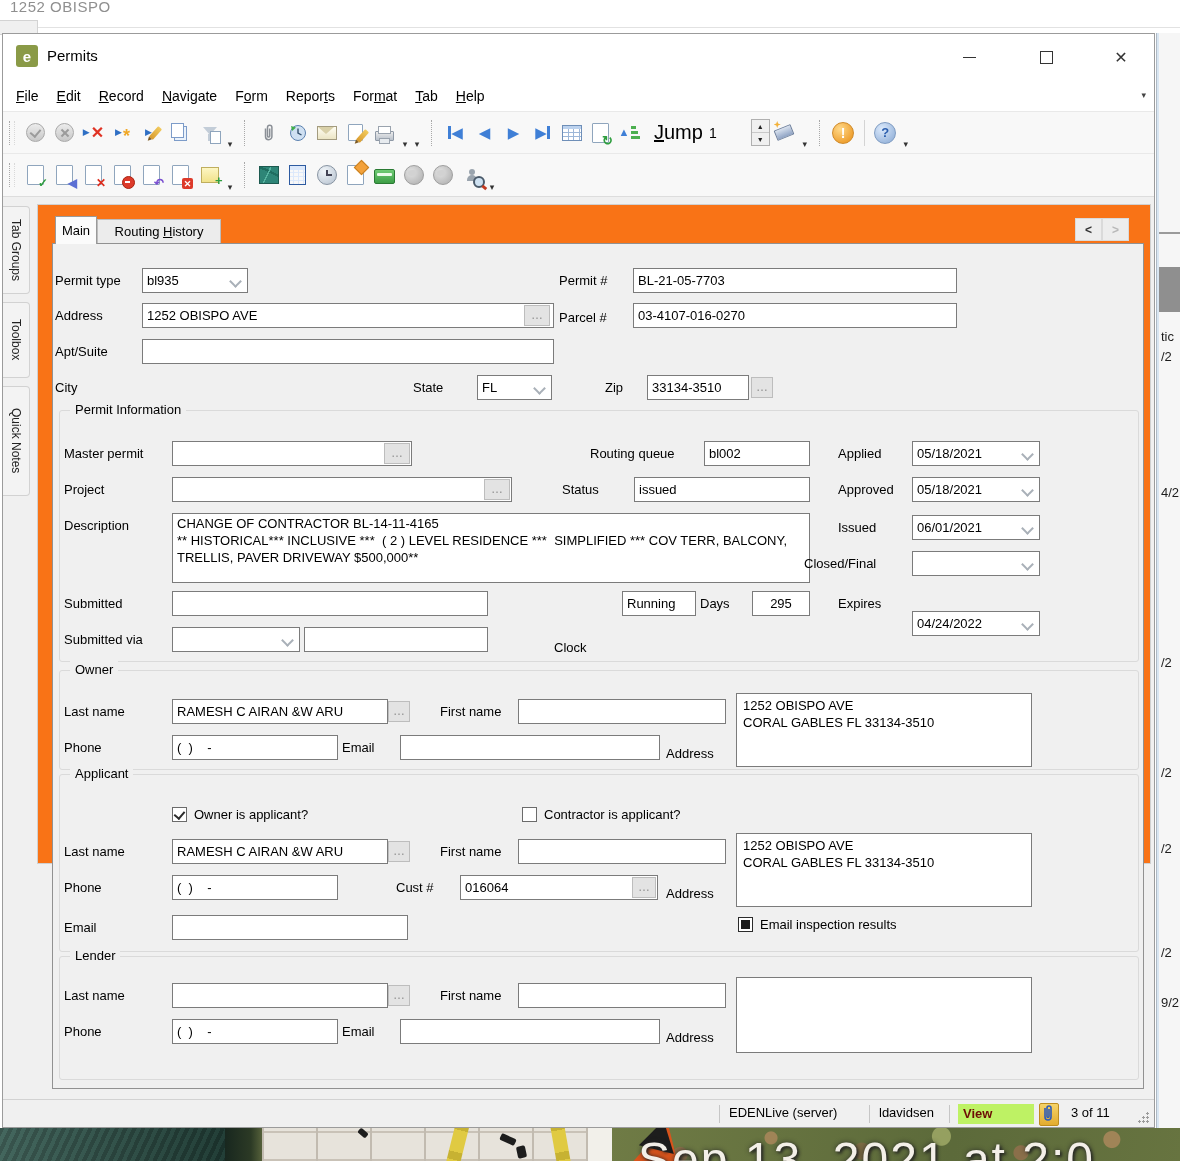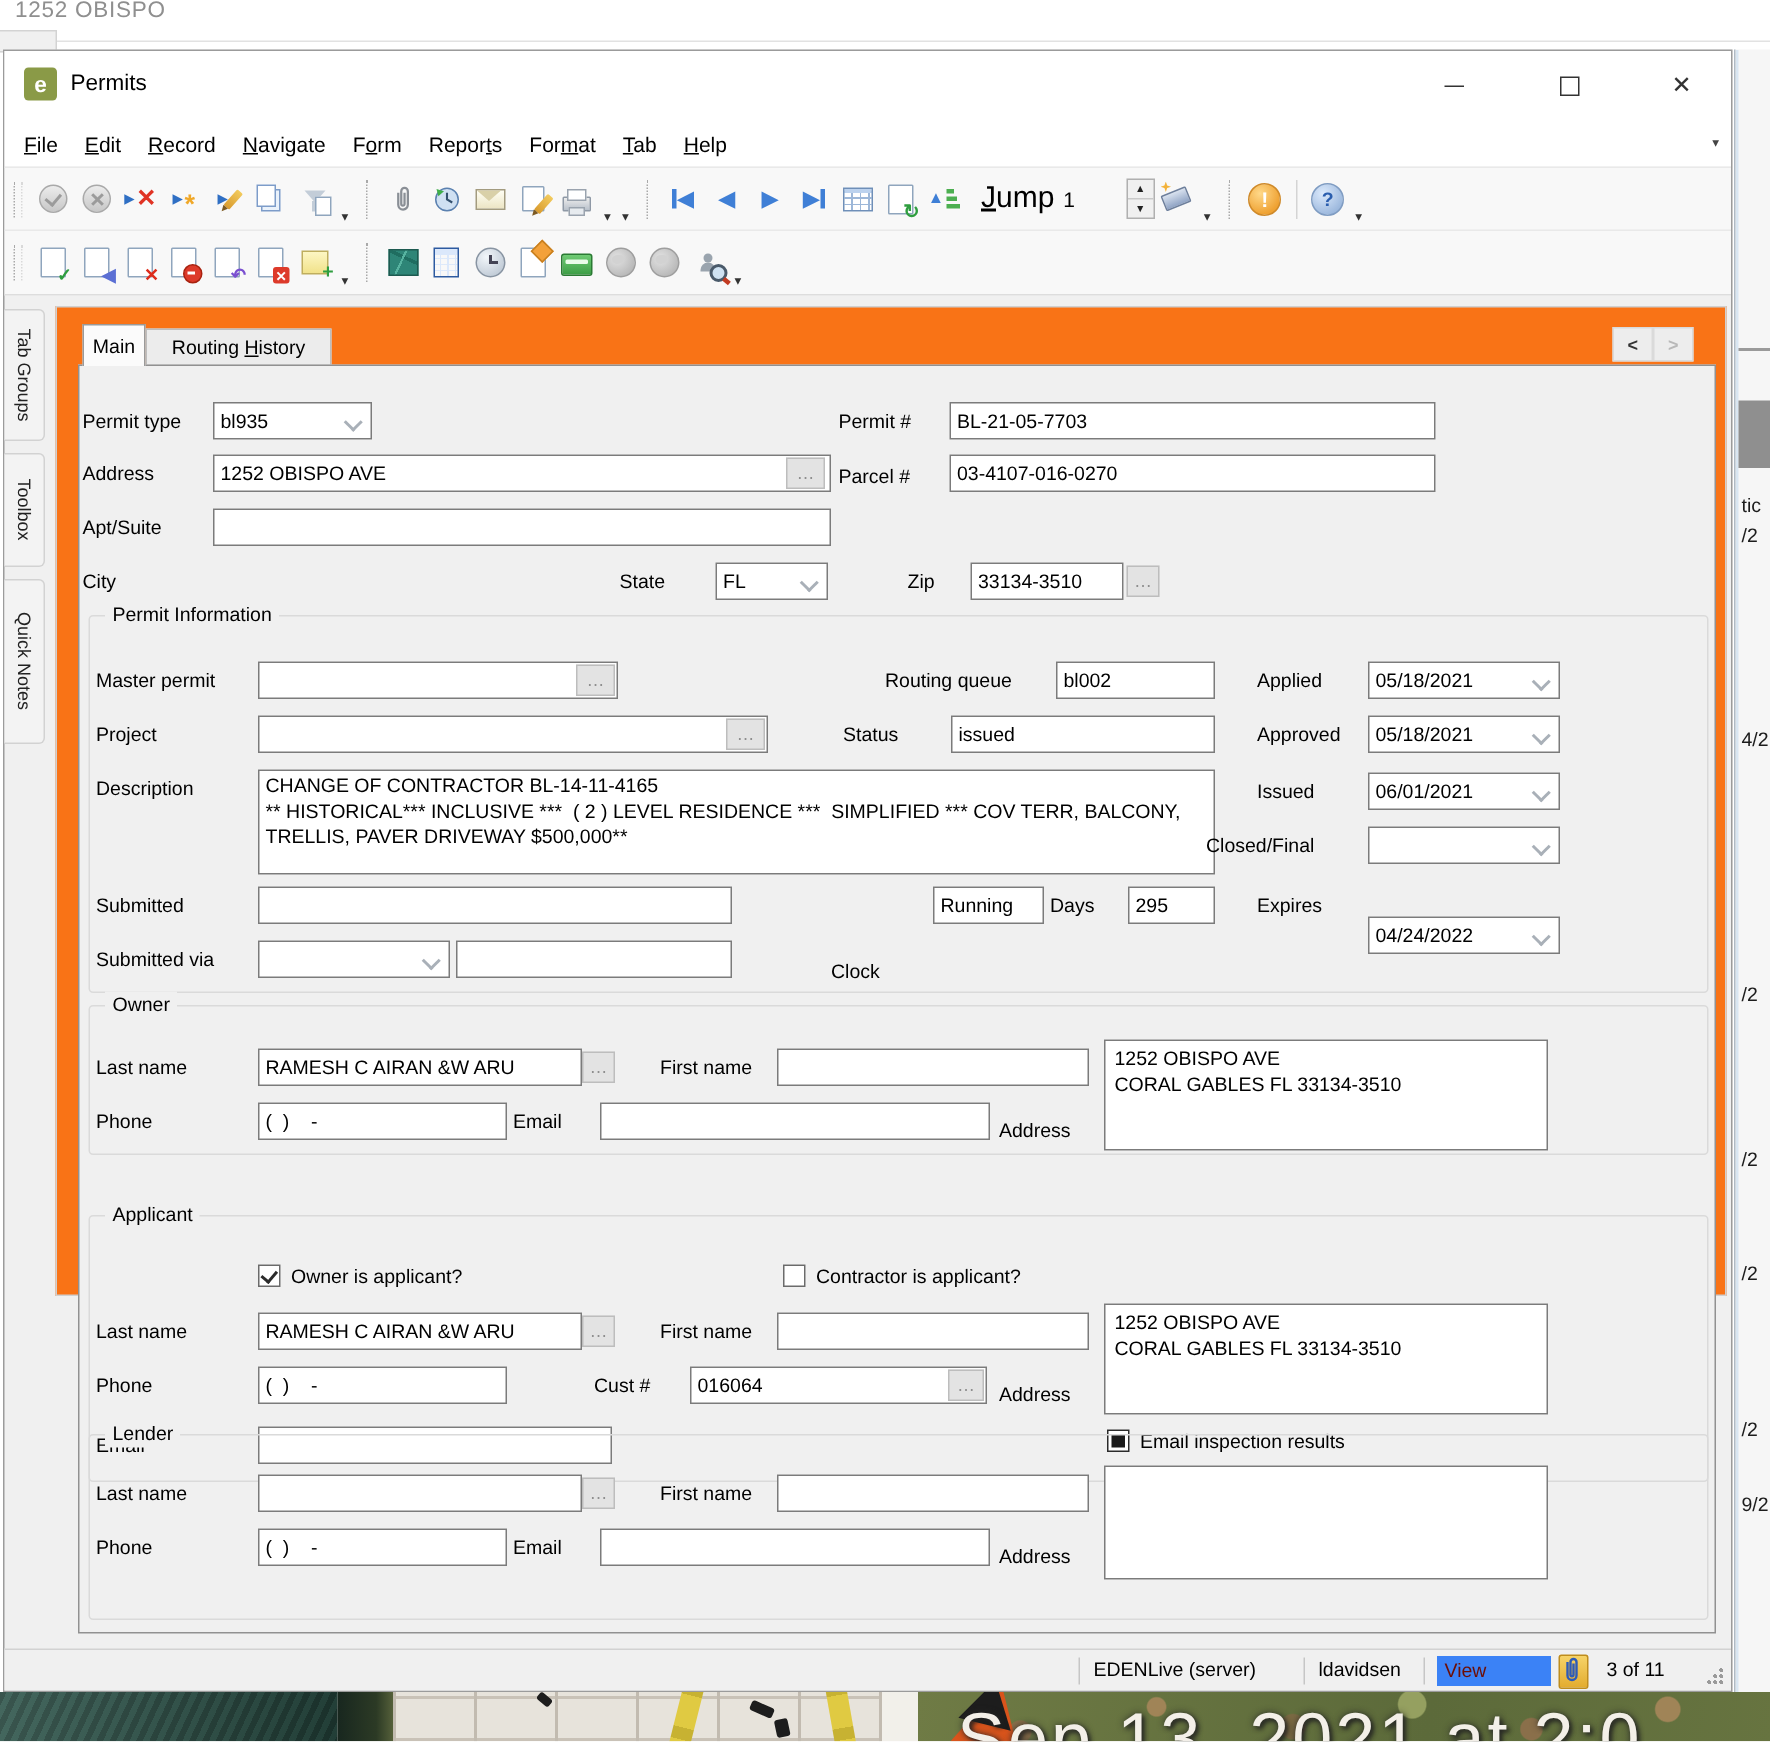--- a/index.html
+++ b/index.html
@@ -99,36 +99,36 @@
   .tab{position:absolute;top:11px;height:28px;font-size:13px;display:flex;align-items:center;justify-content:center;box-sizing:border-box;}
   .tab.active{background:#fbfbfb;border:1px solid #9a9a9a;border-bottom:none;z-index:2;}
   .tab.inactive{background:#ececec;border:1px solid #bdbdbd;height:25px;top:14px;}
   .tscroll{position:absolute;top:13px;width:25px;height:21px;background:#ededed;border:1px solid #dadada;font-size:12px;font-weight:bold;display:flex;align-items:center;justify-content:center;}
   
   .formbox{position:absolute;left:14px;top:38px;width:1092px;height:846px;background:#f0f0f0;border:1px solid #919191;box-sizing:border-box;}
   .lbl{position:absolute;font-size:13px;text-align:left;height:25px;line-height:25px;white-space:nowrap;}
   .fld{position:absolute;height:25px;background:#fff;border:1px solid #7b7b7b;box-sizing:border-box;font-size:13px;line-height:23px;padding:0 4px;overflow:hidden;white-space:nowrap;}
   .fld.ta{height:auto;white-space:pre-wrap;line-height:17px;padding-top:1px;overflow:hidden;}
   .fld.pre{white-space:pre;}
-  .fld.right{text-align:left;}
+  .fld.right{text-align:center;}
   .chev{position:absolute;right:7px;top:8px;width:7px;height:7px;border-right:2px solid #a9b0b8;border-bottom:2px solid #a9b0b8;transform:rotate(45deg);}
   .btn3{position:absolute;width:26px;height:21px;background:#e3e3e3;border:1px solid #bdbdbd;color:#8e8e8e;font-size:12px;line-height:18px;text-align:center;box-sizing:border-box;}
   .fset{position:absolute;border:1px solid #dadada;border-radius:3px;box-sizing:border-box;}
   .legend{position:absolute;top:-10px;left:10px;background:#f0f0f0;padding:0 5px;font-size:13px;height:18px;line-height:18px;}
   .addrbox{position:absolute;background:#fff;border:1px solid #7b7b7b;box-sizing:border-box;font-size:13px;line-height:17px;padding:3px 6px;white-space:pre-line;}
   .cb{position:absolute;width:15px;height:15px;background:#fff;border:1px solid #6b6b6b;box-sizing:border-box;}
   .cb.on::after{content:"";position:absolute;left:3px;top:1px;width:5px;height:8px;border-right:2px solid #2b2b2b;border-bottom:2px solid #2b2b2b;transform:rotate(40deg);}
   .cb.fill{border-color:#2b2b2b;}
   .cb.fill::after{content:"";position:absolute;left:2px;top:2px;right:2px;bottom:2px;background:#1a1a1a;}
   .cblbl{position:absolute;font-size:13px;height:17px;line-height:17px;}
   
   .statusbar{position:absolute;left:0;top:1065px;width:100%;height:28px;background:#f0f0f0;border-top:1px solid #d2d2d2;box-sizing:border-box;}
   .ssep{position:absolute;top:5px;width:1px;height:18px;background:#c6c6c6;}
   .stxt{position:absolute;top:5px;font-size:13px;white-space:nowrap;}
-  .viewbox{position:absolute;top:4px;width:76px;height:20px;background:#3b82f6;color:#6d0e05;font-size:13px;font-weight:normal;line-height:20px;padding-left:5px;box-sizing:border-box;}
+  .viewbox{position:absolute;top:4px;width:76px;height:20px;background:#bef264;color:#6d0e05;font-size:13px;font-weight:bold;line-height:20px;padding-left:5px;box-sizing:border-box;}
   .sclip{position:absolute;top:3px;width:18px;height:21px;background:linear-gradient(#f6d368,#e3ac2f);border:1px solid #bf8d1e;border-radius:2px;}
   .sgrip{position:absolute;right:5px;bottom:4px;width:12px;height:12px;background:
     radial-gradient(circle,#9a9a9a 1.3px,transparent 1.4px) 9px 9px/3px 3px no-repeat,
     radial-gradient(circle,#9a9a9a 1.3px,transparent 1.4px) 9px 5px/3px 3px no-repeat,
     radial-gradient(circle,#9a9a9a 1.3px,transparent 1.4px) 5px 9px/3px 3px no-repeat,
     radial-gradient(circle,#9a9a9a 1.3px,transparent 1.4px) 9px 1px/3px 3px no-repeat,
     radial-gradient(circle,#9a9a9a 1.3px,transparent 1.4px) 5px 5px/3px 3px no-repeat,
     radial-gradient(circle,#9a9a9a 1.3px,transparent 1.4px) 1px 9px/3px 3px no-repeat;}
   
   .photo{position:absolute;left:0;top:1128px;width:1180px;height:33px;overflow:hidden;}
@@ -472,21 +472,21 @@
           <div class="fld" style="left:458px;top:28px;width:208px;"></div>
           <div class="addrbox" style="left:676px;top:22px;width:296px;height:74px;">1252 OBISPO AVE
 CORAL GABLES  FL 33134-3510</div>
           <div class="lbl" style="left:4px;top:64px;width:102px;">Phone</div>
           <div class="fld pre" style="left:112px;top:64px;width:166px;">(  )    -</div>
           <div class="lbl" style="left:282px;top:64px;width:54px;">Email</div>
           <div class="fld" style="left:340px;top:64px;width:260px;"></div>
           <div class="lbl" style="left:606px;top:70px;width:64px;">Address</div>
         </div>
 
-        <div class="fset" style="left:6px;top:530px;width:1080px;height:178px;margin-top:36px;">
+        <div class="fset" style="left:6px;top:530px;width:1080px;height:178px;">
           <div class="legend">Applicant</div>
           <span class="cb on" style="left:112px;top:32px;"></span>
           <div class="cblbl" style="left:134px;top:31px;">Owner is applicant?</div>
           <span class="cb" style="left:462px;top:32px;"></span>
           <div class="cblbl" style="left:484px;top:31px;">Contractor is applicant?</div>
 
           <div class="lbl" style="left:4px;top:64px;width:102px;">Last name</div>
           <div class="fld" style="left:112px;top:64px;width:216px;">RAMESH C AIRAN &amp;W ARU</div>
           <div class="btn3" style="left:328px;top:66px;width:22px;">…</div>
           <div class="lbl" style="left:380px;top:64px;width:72px;">First name</div>

